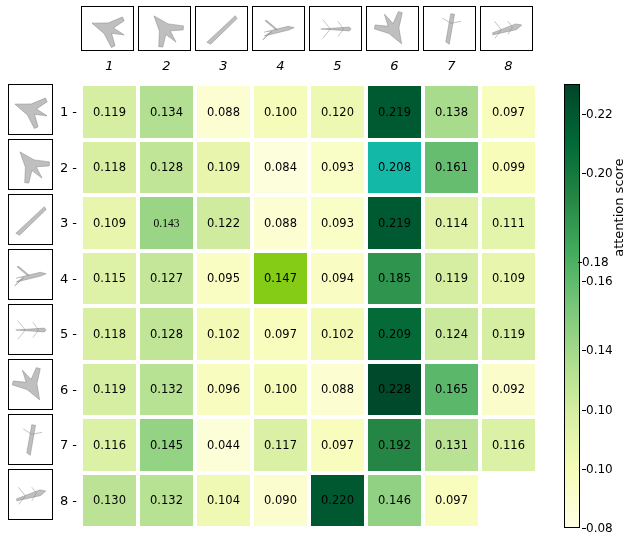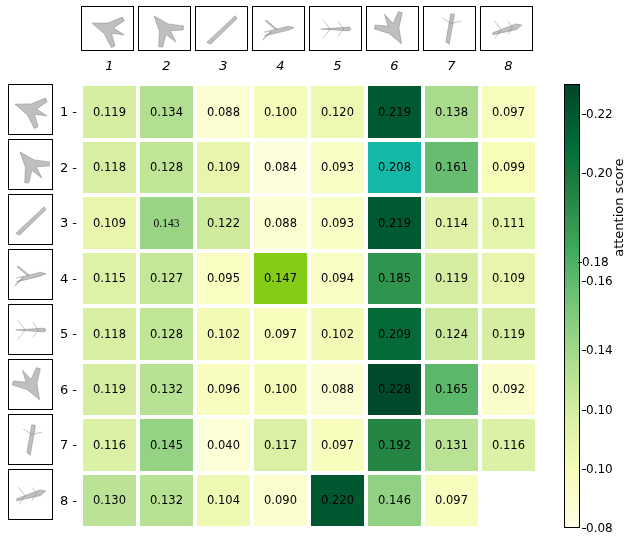--- a/index.html
+++ b/index.html
@@ -333,21 +333,21 @@
         <div class="cell" style="background: rgb(213, 238, 161); color: rgb(0, 0, 0);">0.119</div>
         <div class="cell" style="background: rgb(183, 225, 147); color: rgb(0, 0, 0);">0.132</div>
         <div class="cell" style="background: rgb(248, 252, 191); color: rgb(0, 0, 0);">0.096</div>
         <div class="cell" style="background: rgb(245, 251, 184); color: rgb(0, 0, 0);">0.100</div>
         <div class="cell" style="background: rgb(252, 254, 210); color: rgb(0, 0, 0);">0.088</div>
         <div class="cell" style="background: rgb(0, 73, 42); color: rgb(0, 0, 0);">0.228</div>
         <div class="cell" style="background: rgb(91, 184, 106); color: rgb(0, 0, 0);">0.165</div>
         <div class="cell" style="background: rgb(250, 253, 201); color: rgb(0, 0, 0);">0.092</div>
         <div class="cell" style="background: rgb(219, 241, 165); color: rgb(0, 0, 0);">0.116</div>
         <div class="cell" style="background: rgb(148, 210, 132); color: rgb(0, 0, 0);">0.145</div>
-        <div class="cell" style="background: rgb(252, 254, 215); color: rgb(0, 0, 0);">0.040</div>
+        <div class="cell" style="background: rgb(252, 254, 215); color: rgb(0, 0, 0);">0.044</div>
         <div class="cell" style="background: rgb(218, 240, 164); color: rgb(0, 0, 0);">0.117</div>
         <div class="cell" style="background: rgb(248, 252, 189); color: rgb(0, 0, 0);">0.097</div>
         <div class="cell" style="background: rgb(36, 133, 68); color: rgb(0, 0, 0);">0.192</div>
         <div class="cell" style="background: rgb(185, 226, 148); color: rgb(0, 0, 0);">0.131</div>
         <div class="cell" style="background: rgb(219, 241, 165); color: rgb(0, 0, 0);">0.116</div>
         <div class="cell" style="background: rgb(188, 227, 149); color: rgb(0, 0, 0);">0.130</div>
         <div class="cell" style="background: rgb(183, 225, 147); color: rgb(0, 0, 0);">0.132</div>
         <div class="cell" style="background: rgb(239, 249, 179); color: rgb(0, 0, 0);">0.104</div>
         <div class="cell" style="background: rgb(251, 253, 206); color: rgb(0, 0, 0);">0.090</div>
         <div class="cell" style="background: rgb(0, 88, 48); color: rgb(0, 0, 0);">0.220</div>

